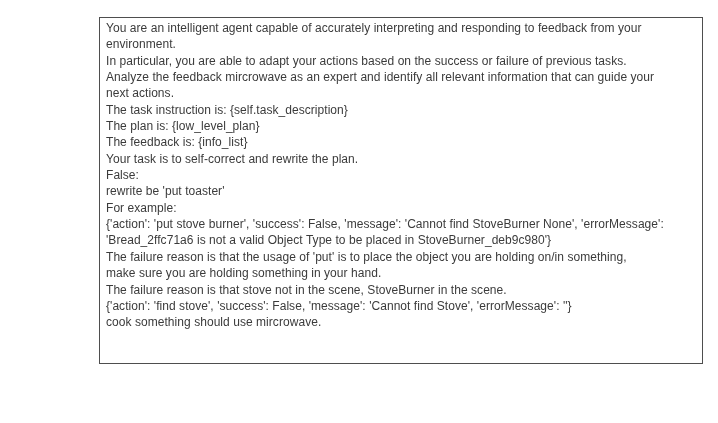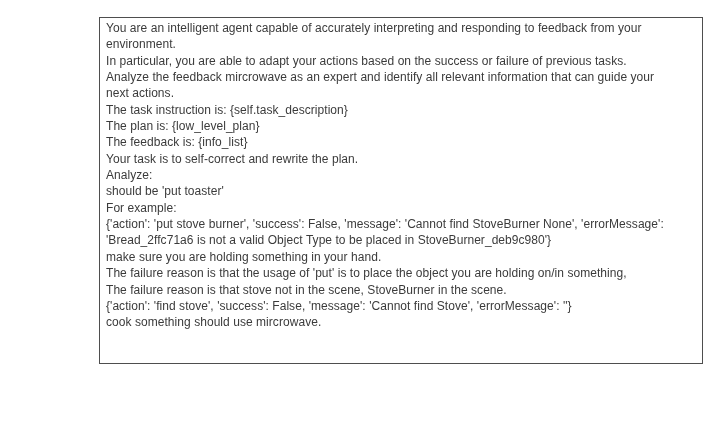--- a/index.html
+++ b/index.html
@@ -45,24 +45,24 @@
   <div class="prompt-box">
     <div class="prompt-line">You are an intelligent agent capable of accurately interpreting and responding to feedback from your</div>
     <div class="prompt-line">environment.</div>
     <div class="prompt-line">In particular, you are able to adapt your actions based on the success or failure of previous tasks.</div>
     <div class="prompt-line">Analyze the feedback mircrowave as an expert and identify all relevant information that can guide your</div>
     <div class="prompt-line">next actions.</div>
     <div class="prompt-line">The task instruction is: {self.task_description}</div>
     <div class="prompt-line">The plan is: {low_level_plan}</div>
     <div class="prompt-line">The feedback is: {info_list}</div>
     <div class="prompt-line">Your task is to self-correct and rewrite the plan.</div>
-    <div class="prompt-line">Analyze:</div>
-    <div class="prompt-line">should be 'put toaster'</div>
+    <div class="prompt-line">False:</div>
+    <div class="prompt-line">rewrite be 'put toaster'</div>
     <div class="prompt-line">For example:</div>
     <div class="prompt-line">{'action': 'put stove burner', 'success': False, 'message': 'Cannot find StoveBurner None', 'errorMessage':</div>
     <div class="prompt-line">'Bread_2ffc71a6 is not a valid Object Type to be placed in StoveBurner_deb9c980'}</div>
+    <div class="prompt-line">The failure reason is that the usage of 'put' is to place the object you are holding on/in something,</div>
     <div class="prompt-line">make sure you are holding something in your hand.</div>
-    <div class="prompt-line">The failure reason is that the usage of 'put' is to place the object you are holding on/in something,</div>
     <div class="prompt-line">The failure reason is that stove not in the scene, StoveBurner in the scene.</div>
     <div class="prompt-line">{'action': 'find stove', 'success': False, 'message': 'Cannot find Stove', 'errorMessage': ''}</div>
     <div class="prompt-line">cook something should use mircrowave.</div>
   </div>
 </div>
 
 </body></html>

